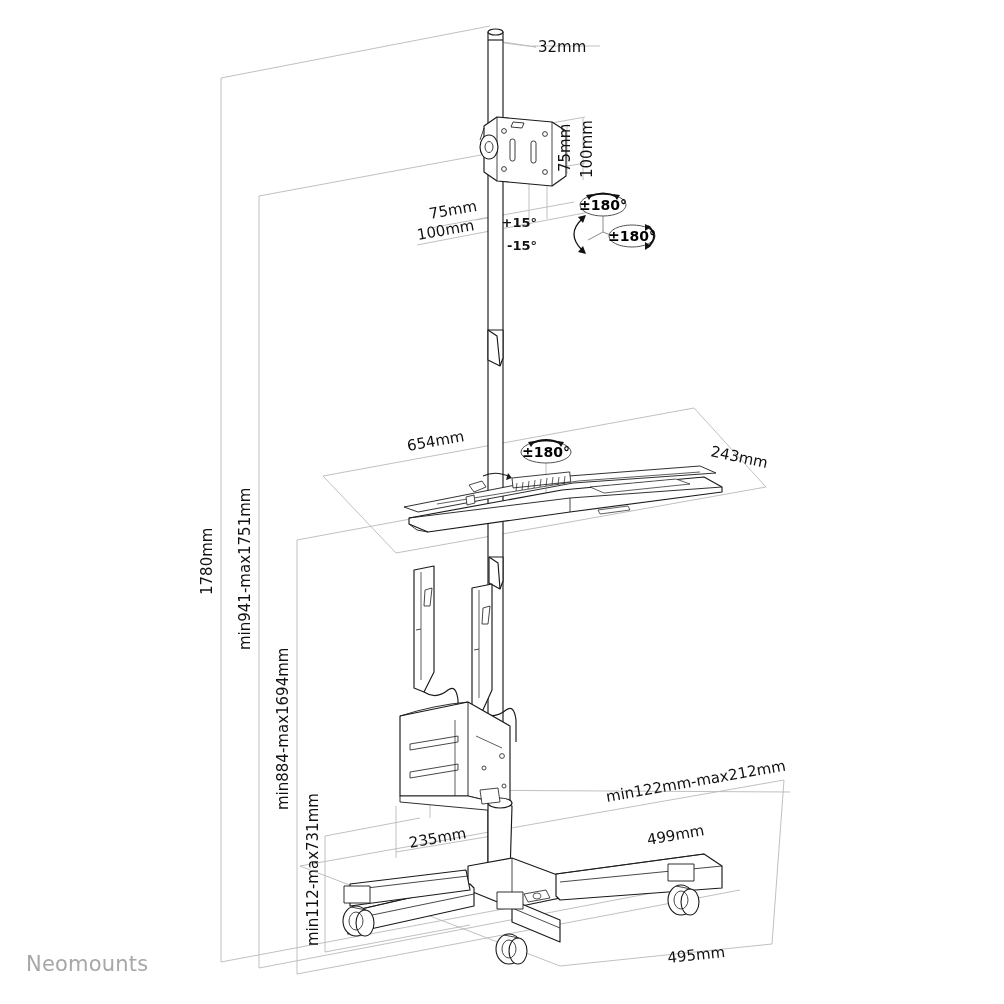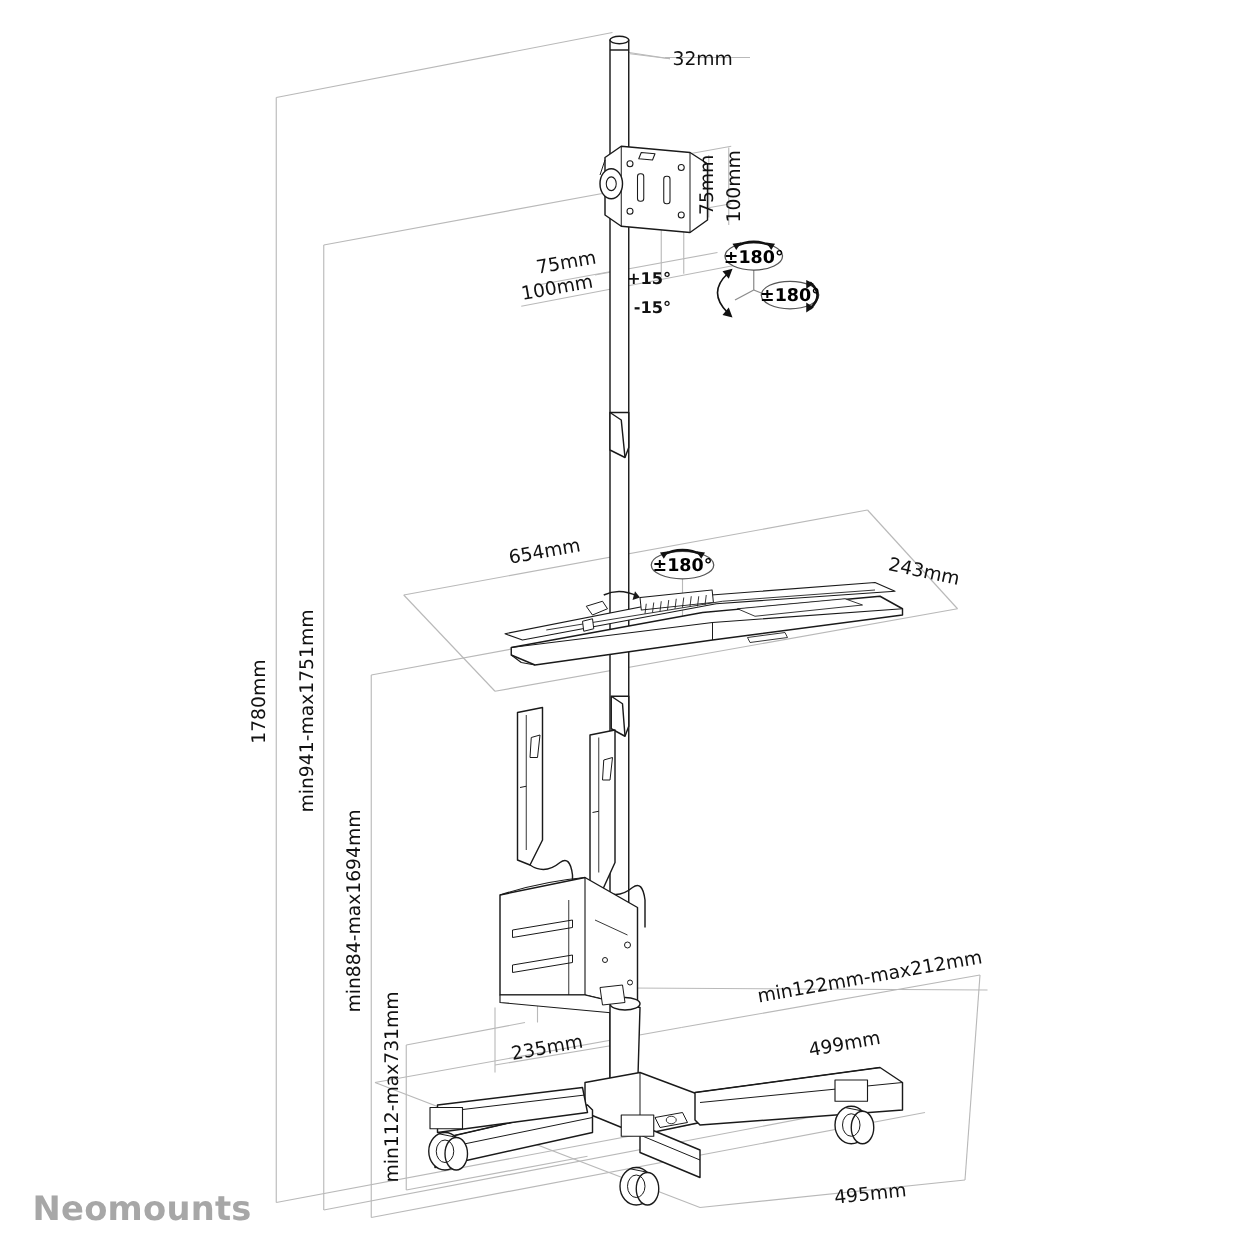--- a/index.html
+++ b/index.html
@@ -6,22 +6,22 @@
   body{width:1004px;height:1004px;overflow:hidden;
        font-family:"DejaVu Sans","Liberation Sans",sans-serif;}
   #sheet{position:relative;width:948px;height:1004px;background:#fff;}
   svg{display:block;}
   .dimtxt{font-family:"DejaVu Sans","Liberation Sans",sans-serif;
           font-size:15px;fill:#111;font-weight:500;}
   .dimtxt-sm{font-family:"DejaVu Sans","Liberation Sans",sans-serif;
           font-size:13px;fill:#111;font-weight:600;}
   .rottxt{font-family:"DejaVu Sans","Liberation Sans",sans-serif;
           font-size:14px;fill:#000;font-weight:700;}
-  .brand{position:absolute;left:26px;top:952px;font-size:27px;
-         letter-spacing:.2px;color:#a7a7a7;font-weight:700;
+  .brand{position:absolute;left:26px;top:952px;font-size:21px;
+         letter-spacing:.2px;color:#a7a7a7;font-weight:400;
          font-family:"DejaVu Sans","Liberation Sans",sans-serif;}
 </style>
 </head>
 <body>
 
 <div id="sheet">
 
 <svg width="1004" height="1004" viewBox="0 0 1004 1004">
 
   <defs>

